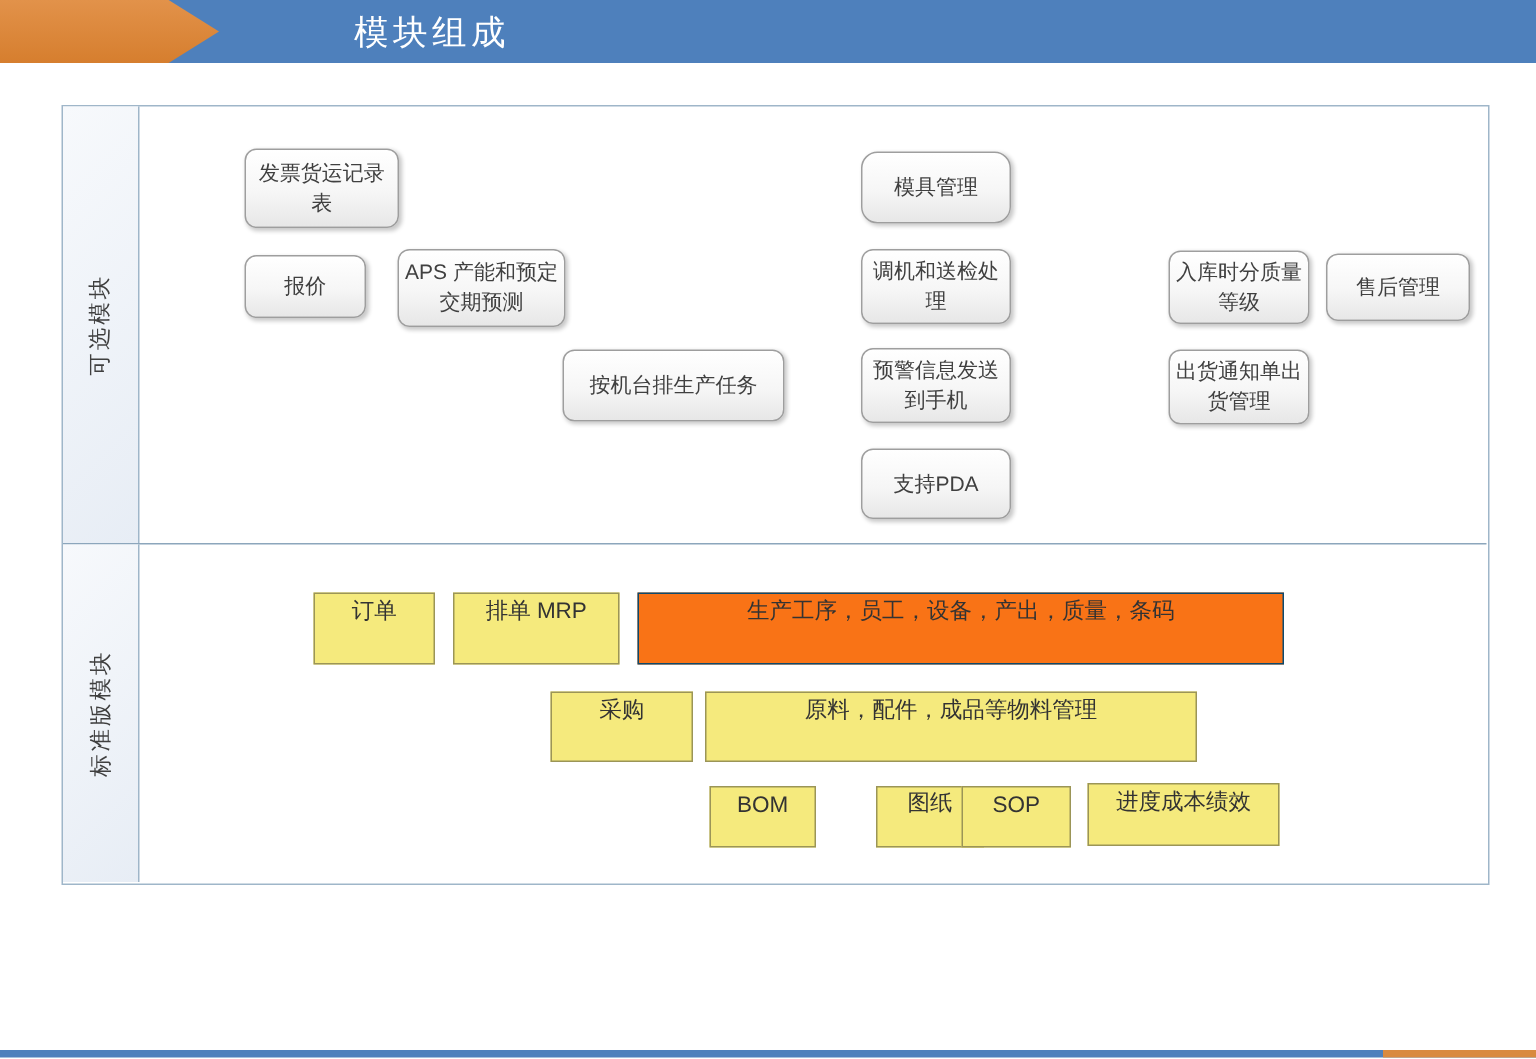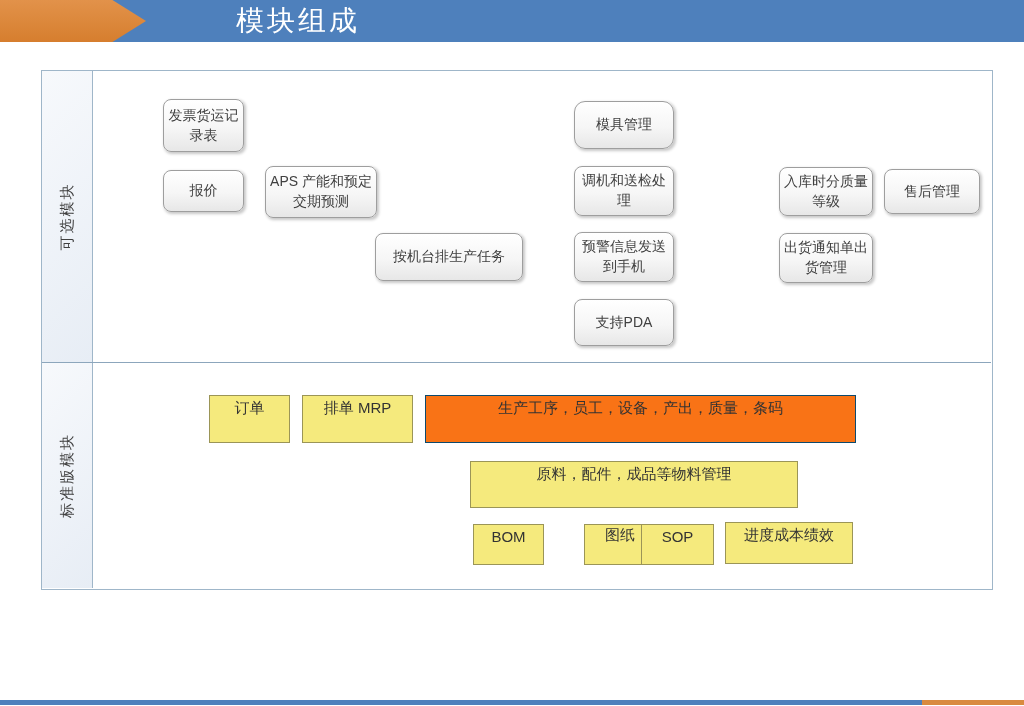--- a/index.html
+++ b/index.html
@@ -17,21 +17,21 @@
     background:#4e80bc;
   }
   .header-arrow{
     position:absolute;left:0;top:0;width:146px;height:42px;
     background:linear-gradient(180deg,#e2924a 0%,#d67e2e 100%);
     clip-path:polygon(0 0,77% 0,100% 50%,77% 100%,0 100%);
   }
   .header-title{
     position:absolute;left:236px;top:0;height:42px;
     display:flex;align-items:center;
-    color:#ffffff;font-size:28px;letter-spacing:3px;
+    color:#ffffff;font-size:23px;letter-spacing:3px;
   }
 
   
   .frame{
     position:absolute;left:41px;top:70px;width:950px;height:518px;
     border:1px solid #9fb6c9;background:#ffffff;
   }
   .divider{
     position:absolute;left:42px;top:362px;width:949px;height:1px;
     background:#8ca6bc;
@@ -96,21 +96,21 @@
   <div class="frame"></div>
   <div class="divider"></div>
 
   <div class="label-col top">
     <span class="vlabel">可选模块</span>
   </div>
   <div class="label-col bottom">
     <span class="vlabel">标准版模块</span>
   </div>
 
-  <div class="gbox" style="left:163px;top:99px;width:81px;height:53px;">
+  <div class="gbox" style="left:163px;top:99px;width:103px;height:53px;">
     <span>发票货运记录表</span>
   </div>
   <div class="gbox" style="left:163px;top:170px;width:81px;height:42px;">
     <span>报价</span>
   </div>
   <div class="gbox" style="left:265px;top:166px;width:112px;height:52px;">
     <span>APS 产能和预定交期预测</span>
   </div>
   <div class="gbox" style="left:375px;top:233px;width:148px;height:48px;">
     <span>按机台排生产任务</span>
@@ -139,20 +139,23 @@
 
   <div class="ybox" style="left:209px;top:395px;width:81px;height:48px;">
     <span>订单</span>
   </div>
   <div class="ybox" style="left:302px;top:395px;width:111px;height:48px;">
     <span>排单 MRP</span>
   </div>
   <div class="obox" style="left:425px;top:395px;width:431px;height:48px;">
     <span>生产工序，员工，设备，产出，质量，条码</span>
   </div>
+  <div class="ybox" style="left:367px;top:461px;width:95px;height:47px;">
+    <span>采购</span>
+  </div>
   <div class="ybox" style="left:470px;top:461px;width:328px;height:47px;">
     <span>原料，配件，成品等物料管理</span>
   </div>
   <div class="ybox" style="left:473px;top:524px;width:71px;height:41px;">
     <span>BOM</span>
   </div>
   <div class="ybox" style="left:584px;top:524px;width:72px;height:41px;font-family:Liberation Mono, monospace;">
     <span>图纸</span>
   </div>
   <div class="ybox" style="left:641px;top:524px;width:73px;height:41px;">

